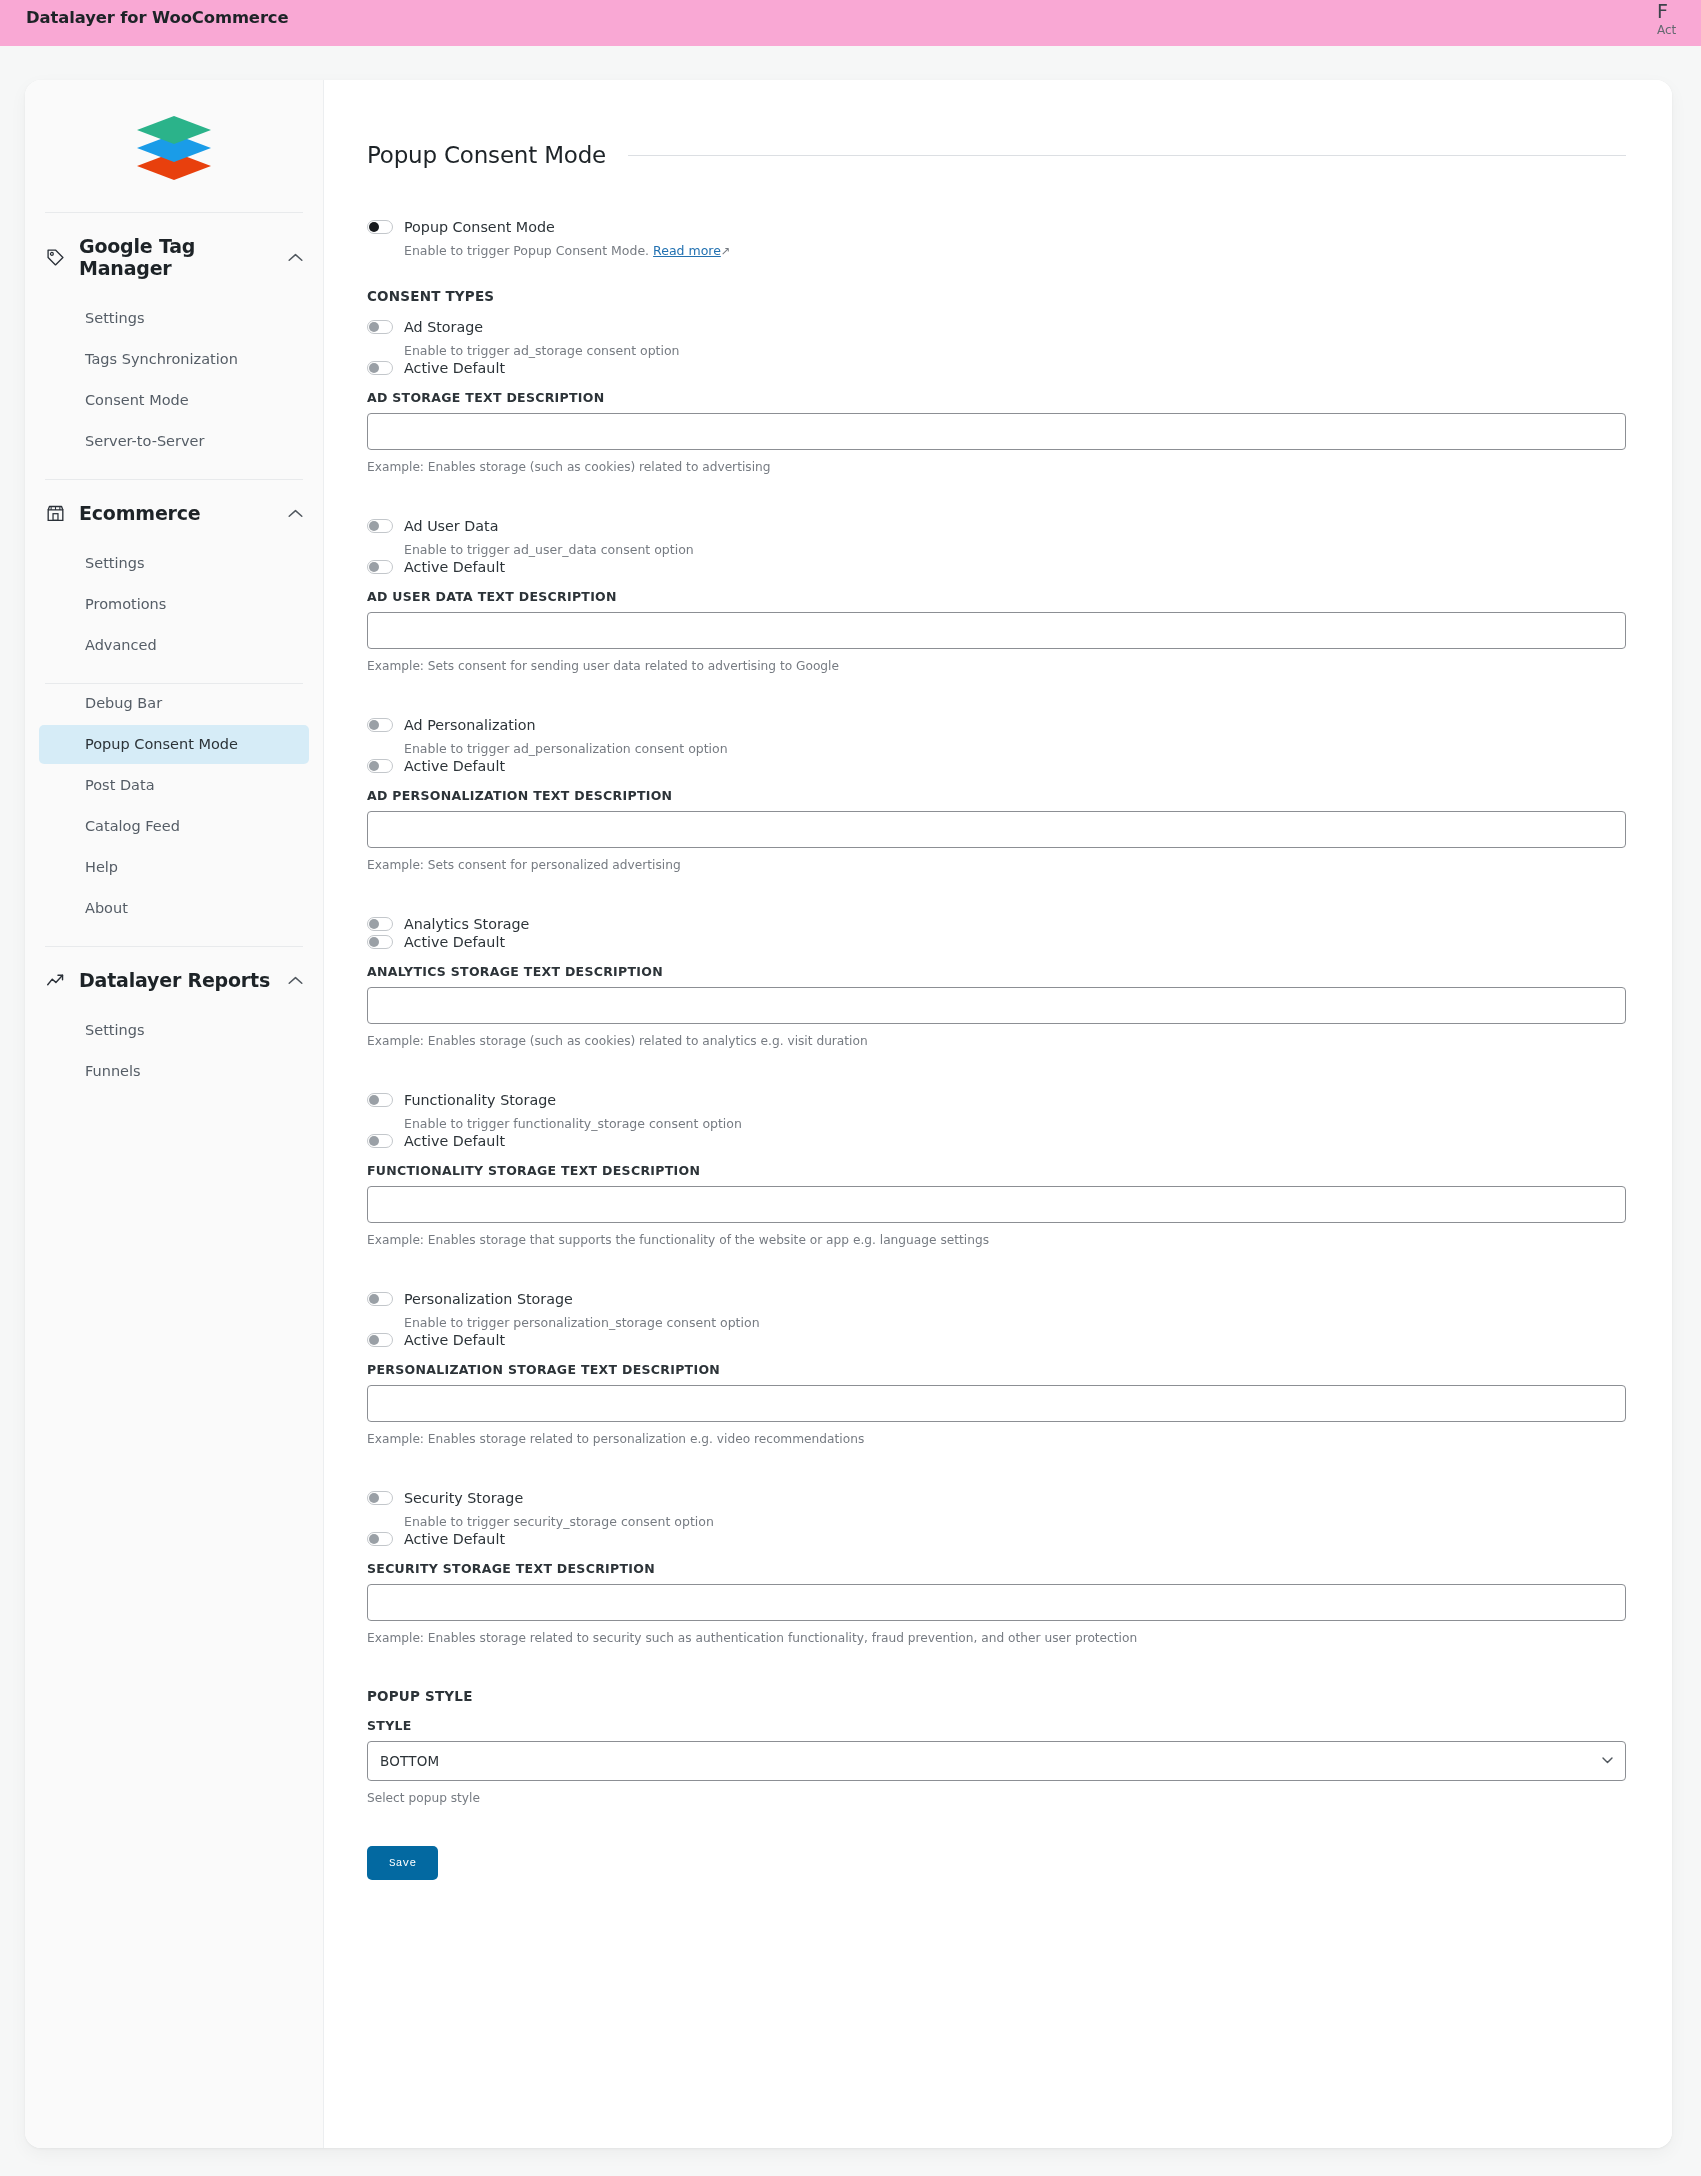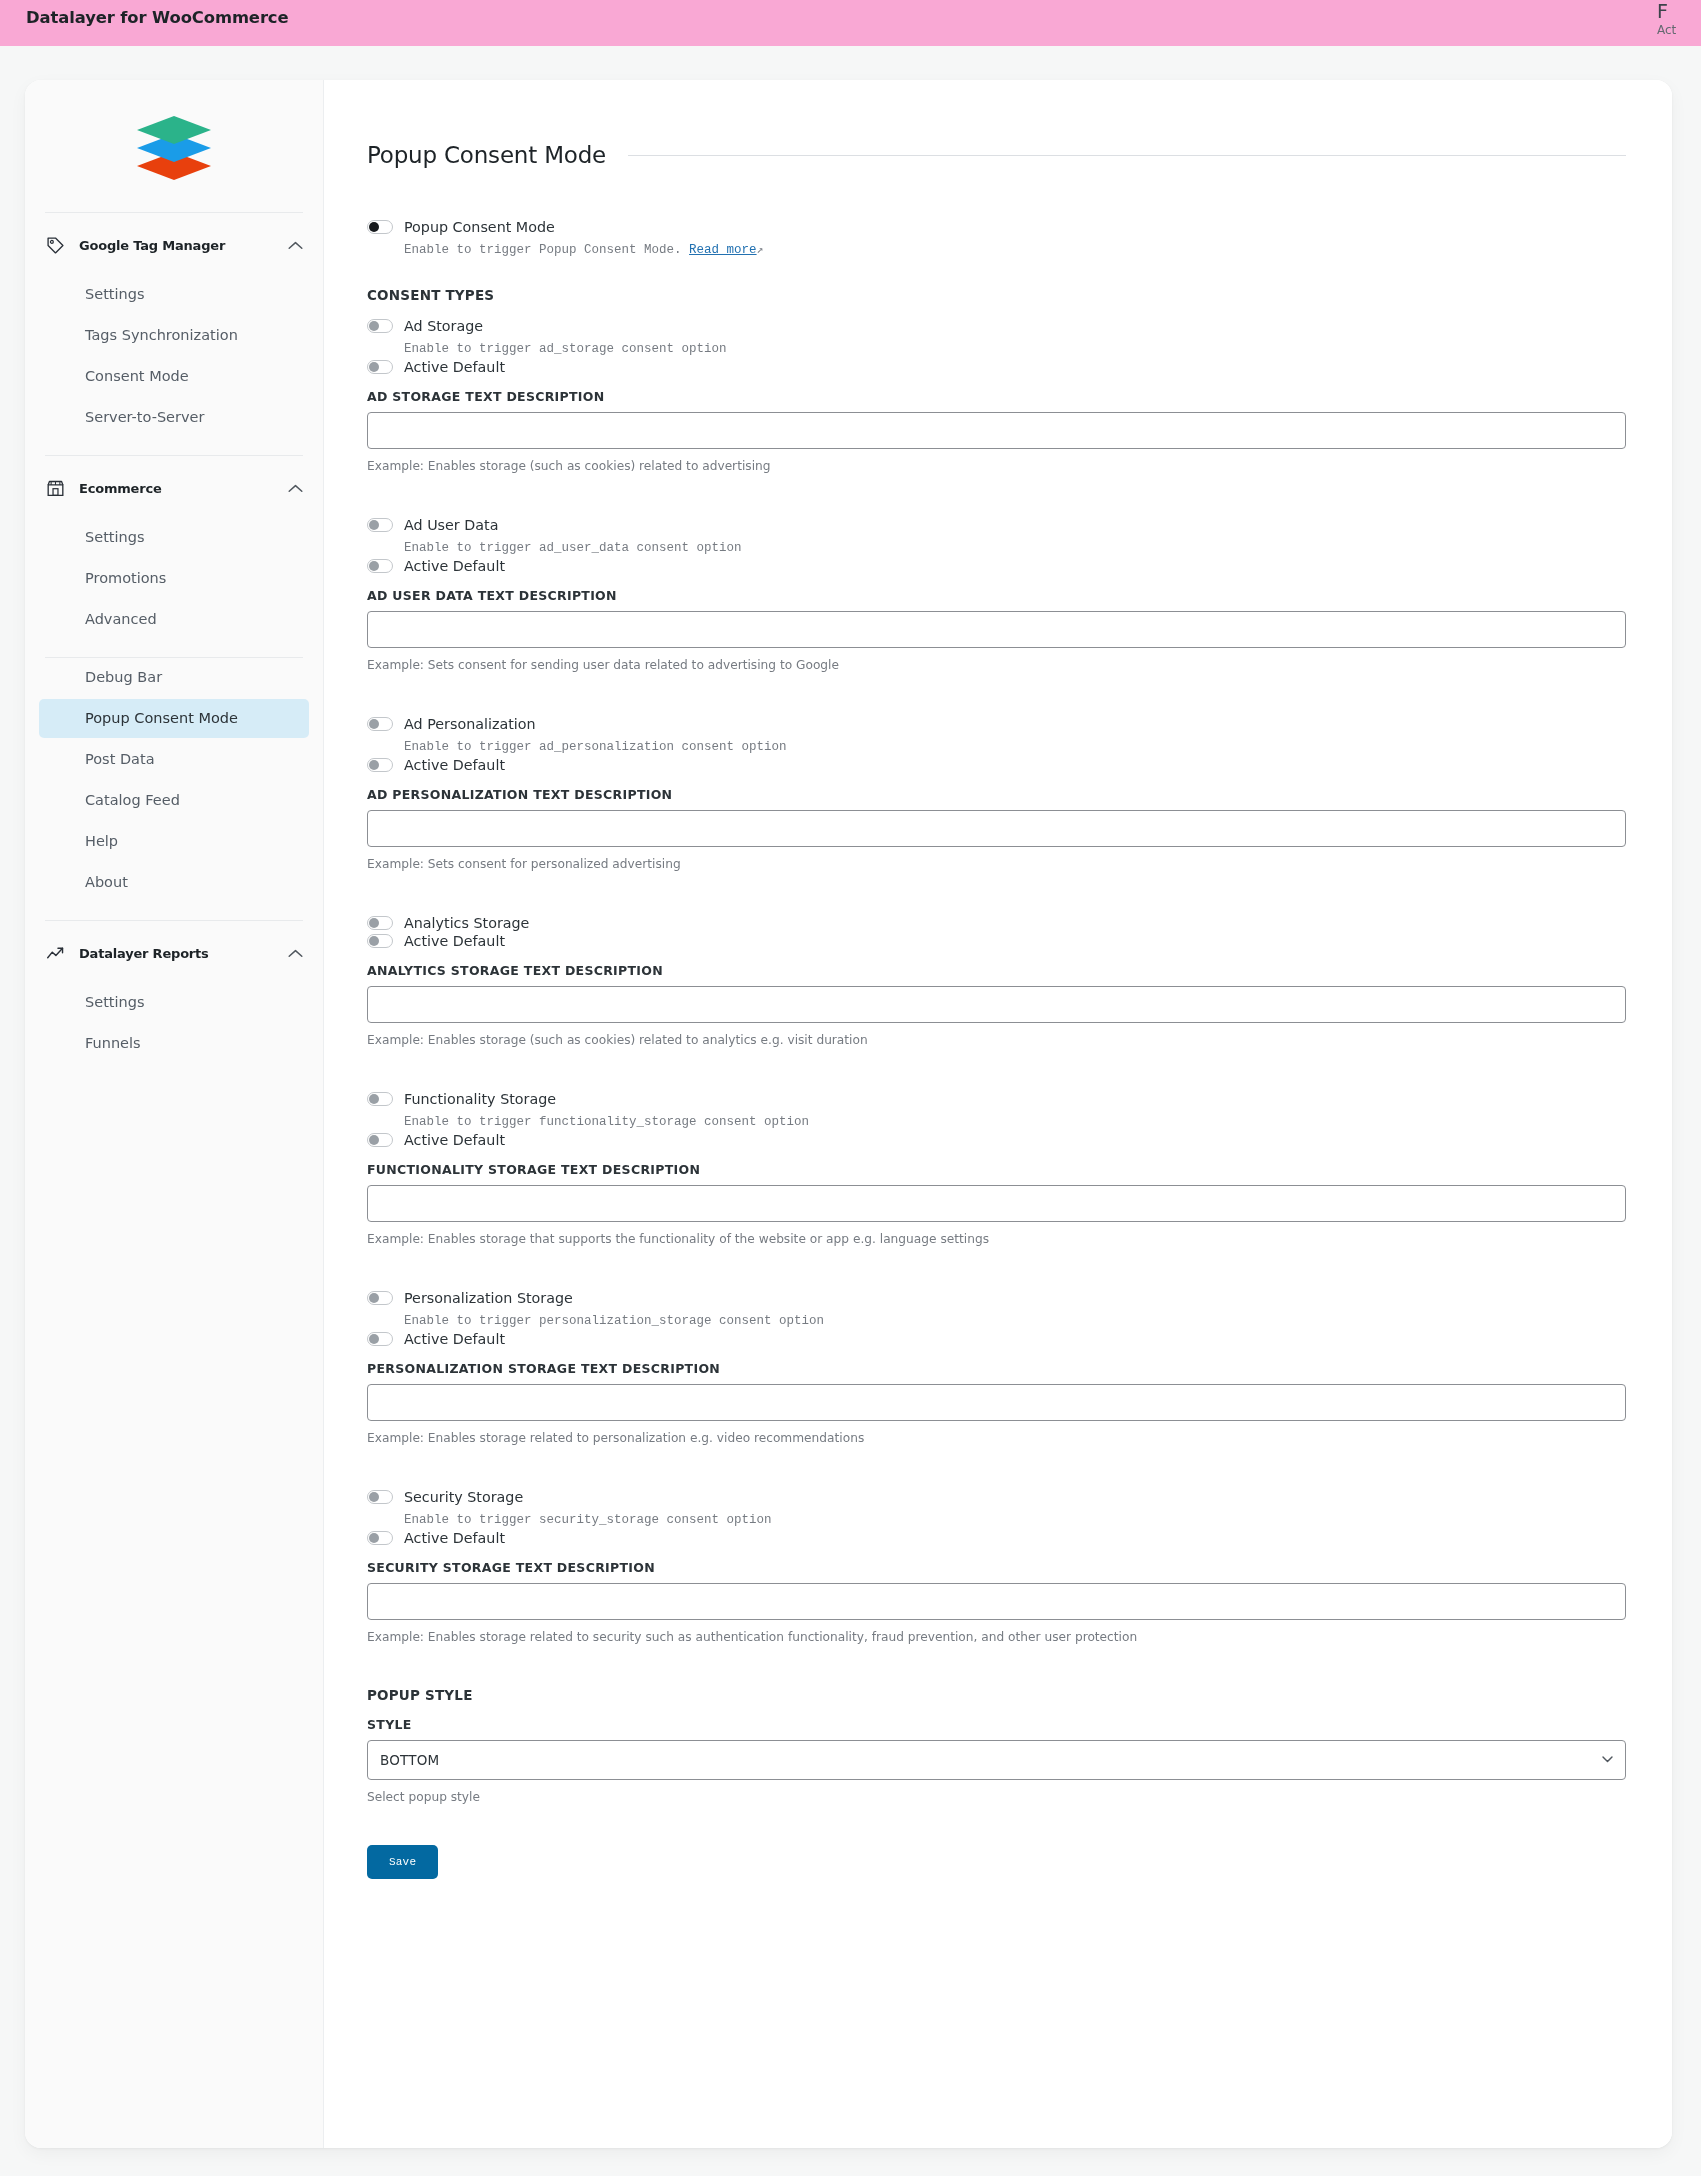--- a/index.html
+++ b/index.html
@@ -60,21 +60,21 @@
   .side-divider { height: 1px; background: #e8eaec; margin: 18px 20px 0 20px; }
 
   .side-group-head {
     display:flex; align-items:center; gap: 14px;
     padding: 22px 20px 20px 20px;
     cursor: pointer; position: relative;
   }
   .side-group-icon { width: 20px; height: 20px; flex:0 0 20px; color:#2a3038; display:flex; align-items:center; justify-content:center;}
   .side-group-icon svg { width: 19px; height: 19px; display:block; }
   .side-group-label {
-    font-size: 13px; font-weight: bold; color: #1d2327; letter-spacing: -0.2px;
+    font-size: 19px; font-weight: bold; color: #1d2327; letter-spacing: -0.2px;
     flex: 1 1 auto;
   }
   .chev { width: 15px; height: 9px; flex: 0 0 15px; color:#50575e; }
   .chev svg { width:15px; height:9px; display:block; }
 
   .side-item {
     display:block;
     padding: 10px 20px 10px 46px;
     margin: 0 14px 2px 14px;
     font-size: 14.5px; color: #555d66; text-decoration: none;
@@ -107,21 +107,21 @@
   }
   .tg .knob {
     position:absolute; left: 1px; top: 1px;
     width: 10px; height: 10px; border-radius: 50%;
     background: #9aa0a6;
   }
   .tg.dark .knob { background: #16191d; }
   .tg-label { font-size: 14.3px; color: #2c3338; line-height: 18px; }
 
   .helper {
-    font-size: 12.5px; color: #767b82; margin: 6px 0 0 37px; line-height: 17px; font-family: Liberation Mono, monospace;
+    font-size: 12.5px; color: #767b82; margin: 6px 0 0 37px; line-height: 17px;
   }
   .helper a { color: #2271b1; text-decoration: underline; }
   .arrow-ne { font-size: 11.4px; text-decoration: none; display:inline-block; }
 
   .block-heading {
     font-size: 13.5px; font-weight: bold; color: #2c3338;
     letter-spacing: 0.2px; margin: 26px 0 14px 0;
   }
 
   .field-label {

